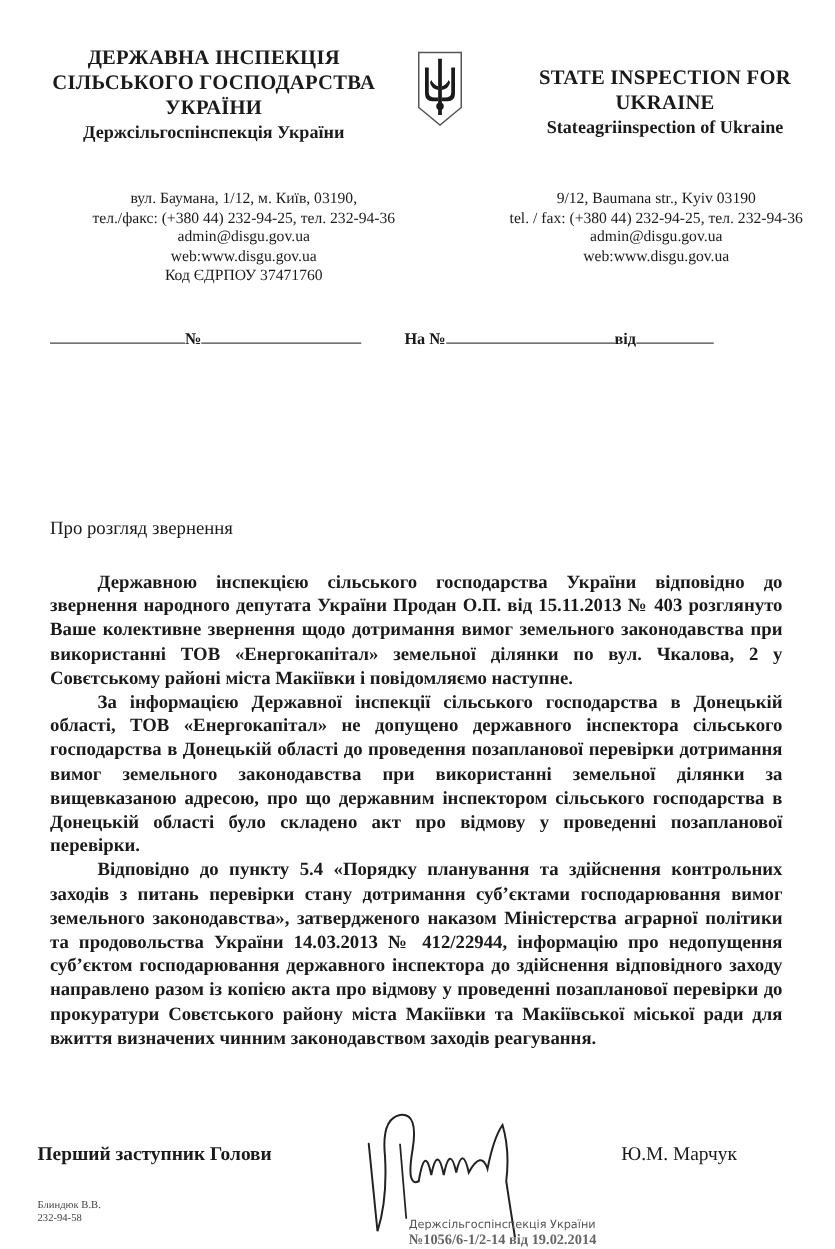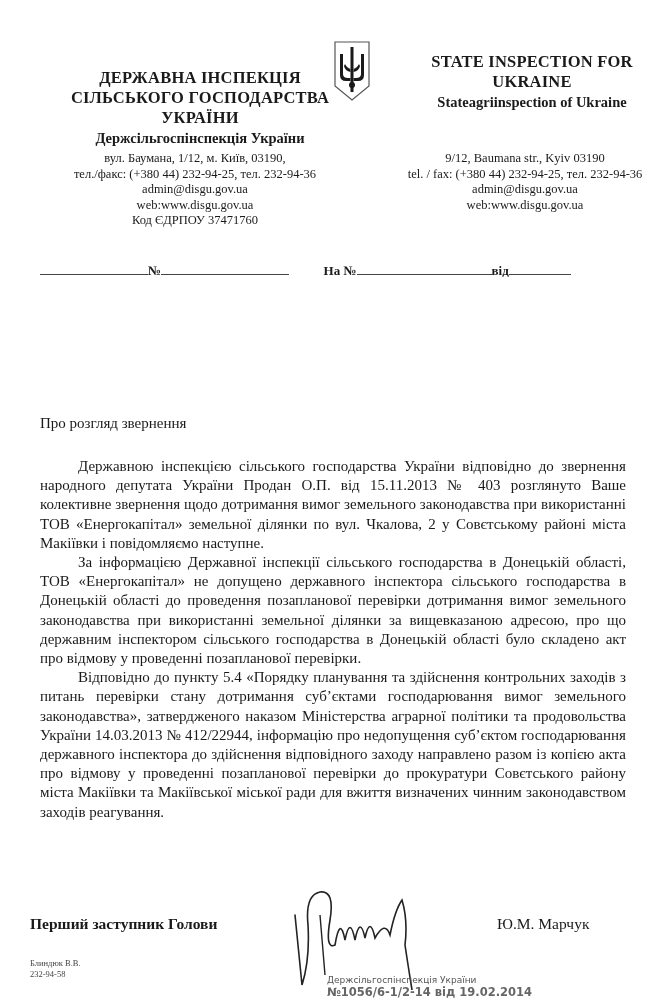--- a/index.html
+++ b/index.html
@@ -10,34 +10,34 @@
   }
   .abs { position: absolute; }
   .hdr-block { text-align: center; font-weight: bold; }
   .hdr-title { font-size: 16.5px; line-height: 20px; letter-spacing: 0.2px; }
   .hdr-sub { font-size: 14.5px; line-height: 20px; }
   .addr { text-align: center; font-size: 12.5px; line-height: 15.5px; }
   .emblem { left: 333px; top: 40px; width: 38px; height: 62px; }
   .regline { top: 262px; font-size: 13px; line-height: 16px; font-weight: bold; }
   .uline { display: inline-block; border-bottom: 1px solid #444; height: 12px; vertical-align: baseline; }
   .subject { left: 40px; top: 415px; font-size: 15px; }
-  .body-text { left: 40px; width: 586px; font-size: 15px; line-height: 19.2px; text-align: justify; }
+  .body-text { left: 40px; width: 586px; font-size: 15px; line-height: 19.2px; text-align: justify; font-weight: bold; }
   .body-text p { margin: 0; text-indent: 38px; }
   .sig-title { left: 30px; top: 915px; font-size: 15.5px; font-weight: bold; }
   .sig-name { left: 497px; top: 915px; font-size: 15.5px; font-weight: normal; }
   .executor { left: 30px; top: 958px; font-size: 8.5px; line-height: 11px; color: #444; }
   .stamp { left: 327px; top: 975px; font-family: "DejaVu Sans", sans-serif; color: #555; }
   .stamp .s1 { font-size: 9px; line-height: 11px; }
-  .stamp .s2 { font-size: 11.5px; line-height: 13px; font-weight: bold; color: #666; }
+  .stamp .s2 { font-size: 11.5px; line-height: 13px; font-weight: bold; color: #666; font-family: Liberation Serif, serif; }
   .signature { left: 290px; top: 890px; width: 150px; height: 100px; }
 </style>
 </head>
 <body>
 
-<div class="abs hdr-block" style="left:40px; top:68px; width:262px;margin-left:29px;">
+<div class="abs hdr-block" style="left:40px; top:36px; width:262px;">
   <div class="hdr-title">ДЕРЖАВНА ІНСПЕКЦІЯ</div>
   <div class="hdr-title">СІЛЬСЬКОГО ГОСПОДАРСТВА</div>
   <div class="hdr-title">УКРАЇНИ</div>
   <div class="hdr-sub">Держсільгоспінспекція України</div>
 </div>
 
 <div class="abs hdr-block" style="left:412px; top:52px; width:240px;">
   <div class="hdr-title">STATE INSPECTION FOR</div>
   <div class="hdr-title">UKRAINE</div>
   <div class="hdr-sub">Stateagriinspection of  Ukraine</div>

